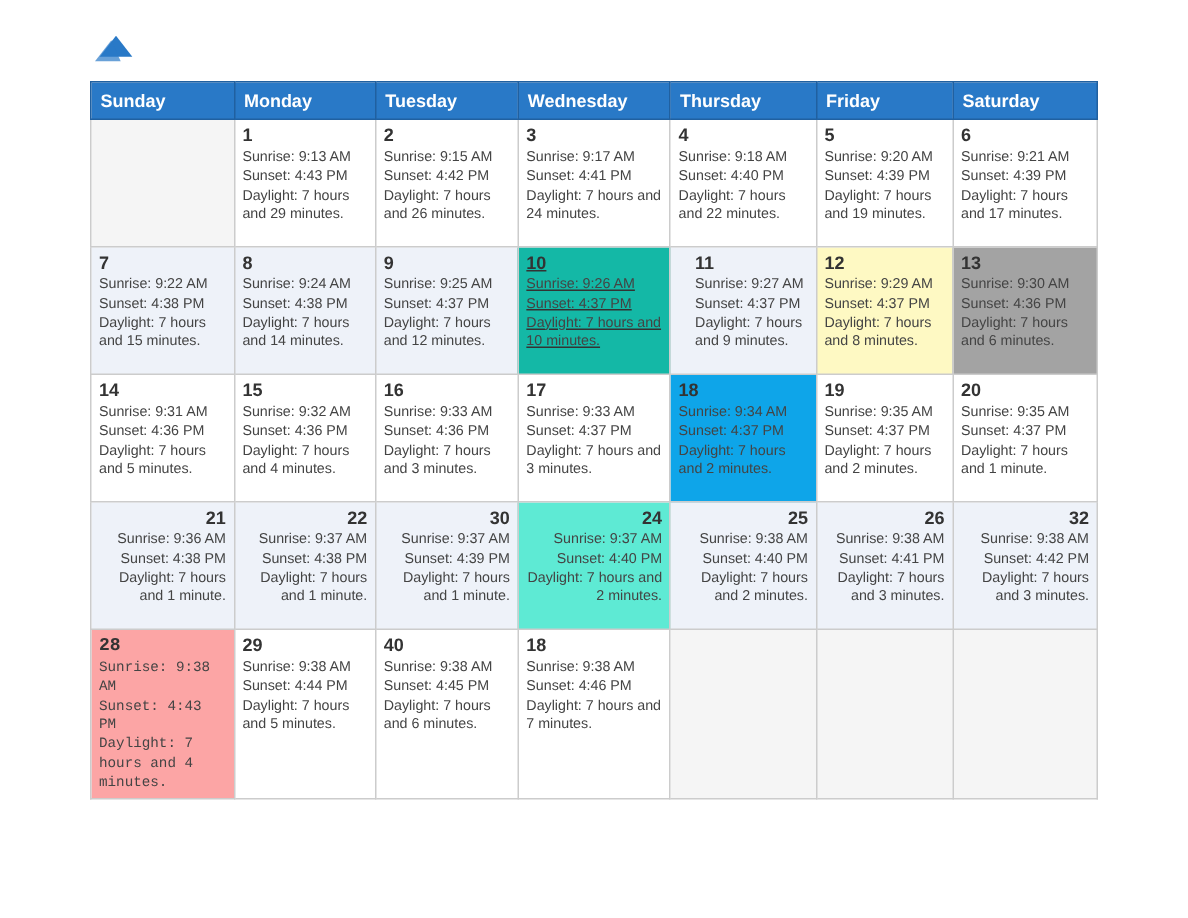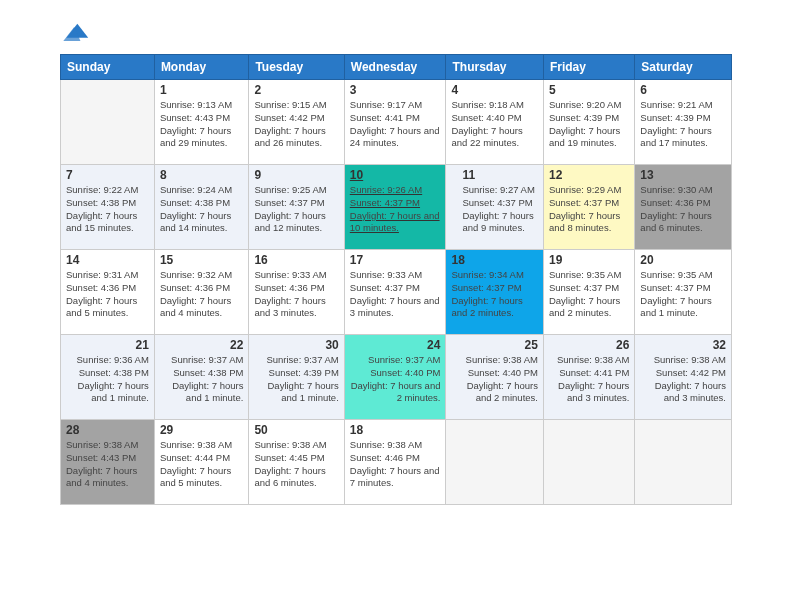--- a/index.html
+++ b/index.html
@@ -255,30 +255,30 @@
           <td style="background: rgb(238, 242, 249);">
             <span class="day-number">26</span>
             <div class="day-detail">Sunrise: 9:38 AM<br>Sunset: 4:41 PM<br>Daylight: 7 hours and 3 minutes.</div>
           </td>
           <td style="background: rgb(238, 242, 249);">
             <span class="day-number">32</span>
             <div class="day-detail">Sunrise: 9:38 AM<br>Sunset: 4:42 PM<br>Daylight: 7 hours and 3 minutes.</div>
           </td>
         </tr>
         <tr>
-          <td style="background: #a3a3a3;">
+          <td style="background: #fca5a5; font-family: Liberation Mono, monospace;">
             <span class="day-number">28</span>
             <div class="day-detail">Sunrise: 9:38 AM<br>Sunset: 4:43 PM<br>Daylight: 7 hours and 4 minutes.</div>
           </td>
           <td style="background: rgb(255, 255, 255);">
             <span class="day-number">29</span>
             <div class="day-detail">Sunrise: 9:38 AM<br>Sunset: 4:44 PM<br>Daylight: 7 hours and 5 minutes.</div>
           </td>
           <td style="background: rgb(255, 255, 255);">
-            <span class="day-number">50</span>
+            <span class="day-number">40</span>
             <div class="day-detail">Sunrise: 9:38 AM<br>Sunset: 4:45 PM<br>Daylight: 7 hours and 6 minutes.</div>
           </td>
           <td style="background: rgb(255, 255, 255);">
             <span class="day-number">18</span>
             <div class="day-detail">Sunrise: 9:38 AM<br>Sunset: 4:46 PM<br>Daylight: 7 hours and 7 minutes.</div>
           </td>
           <td class="empty"></td>
           <td class="empty"></td>
           <td class="empty"></td>
         </tr>

